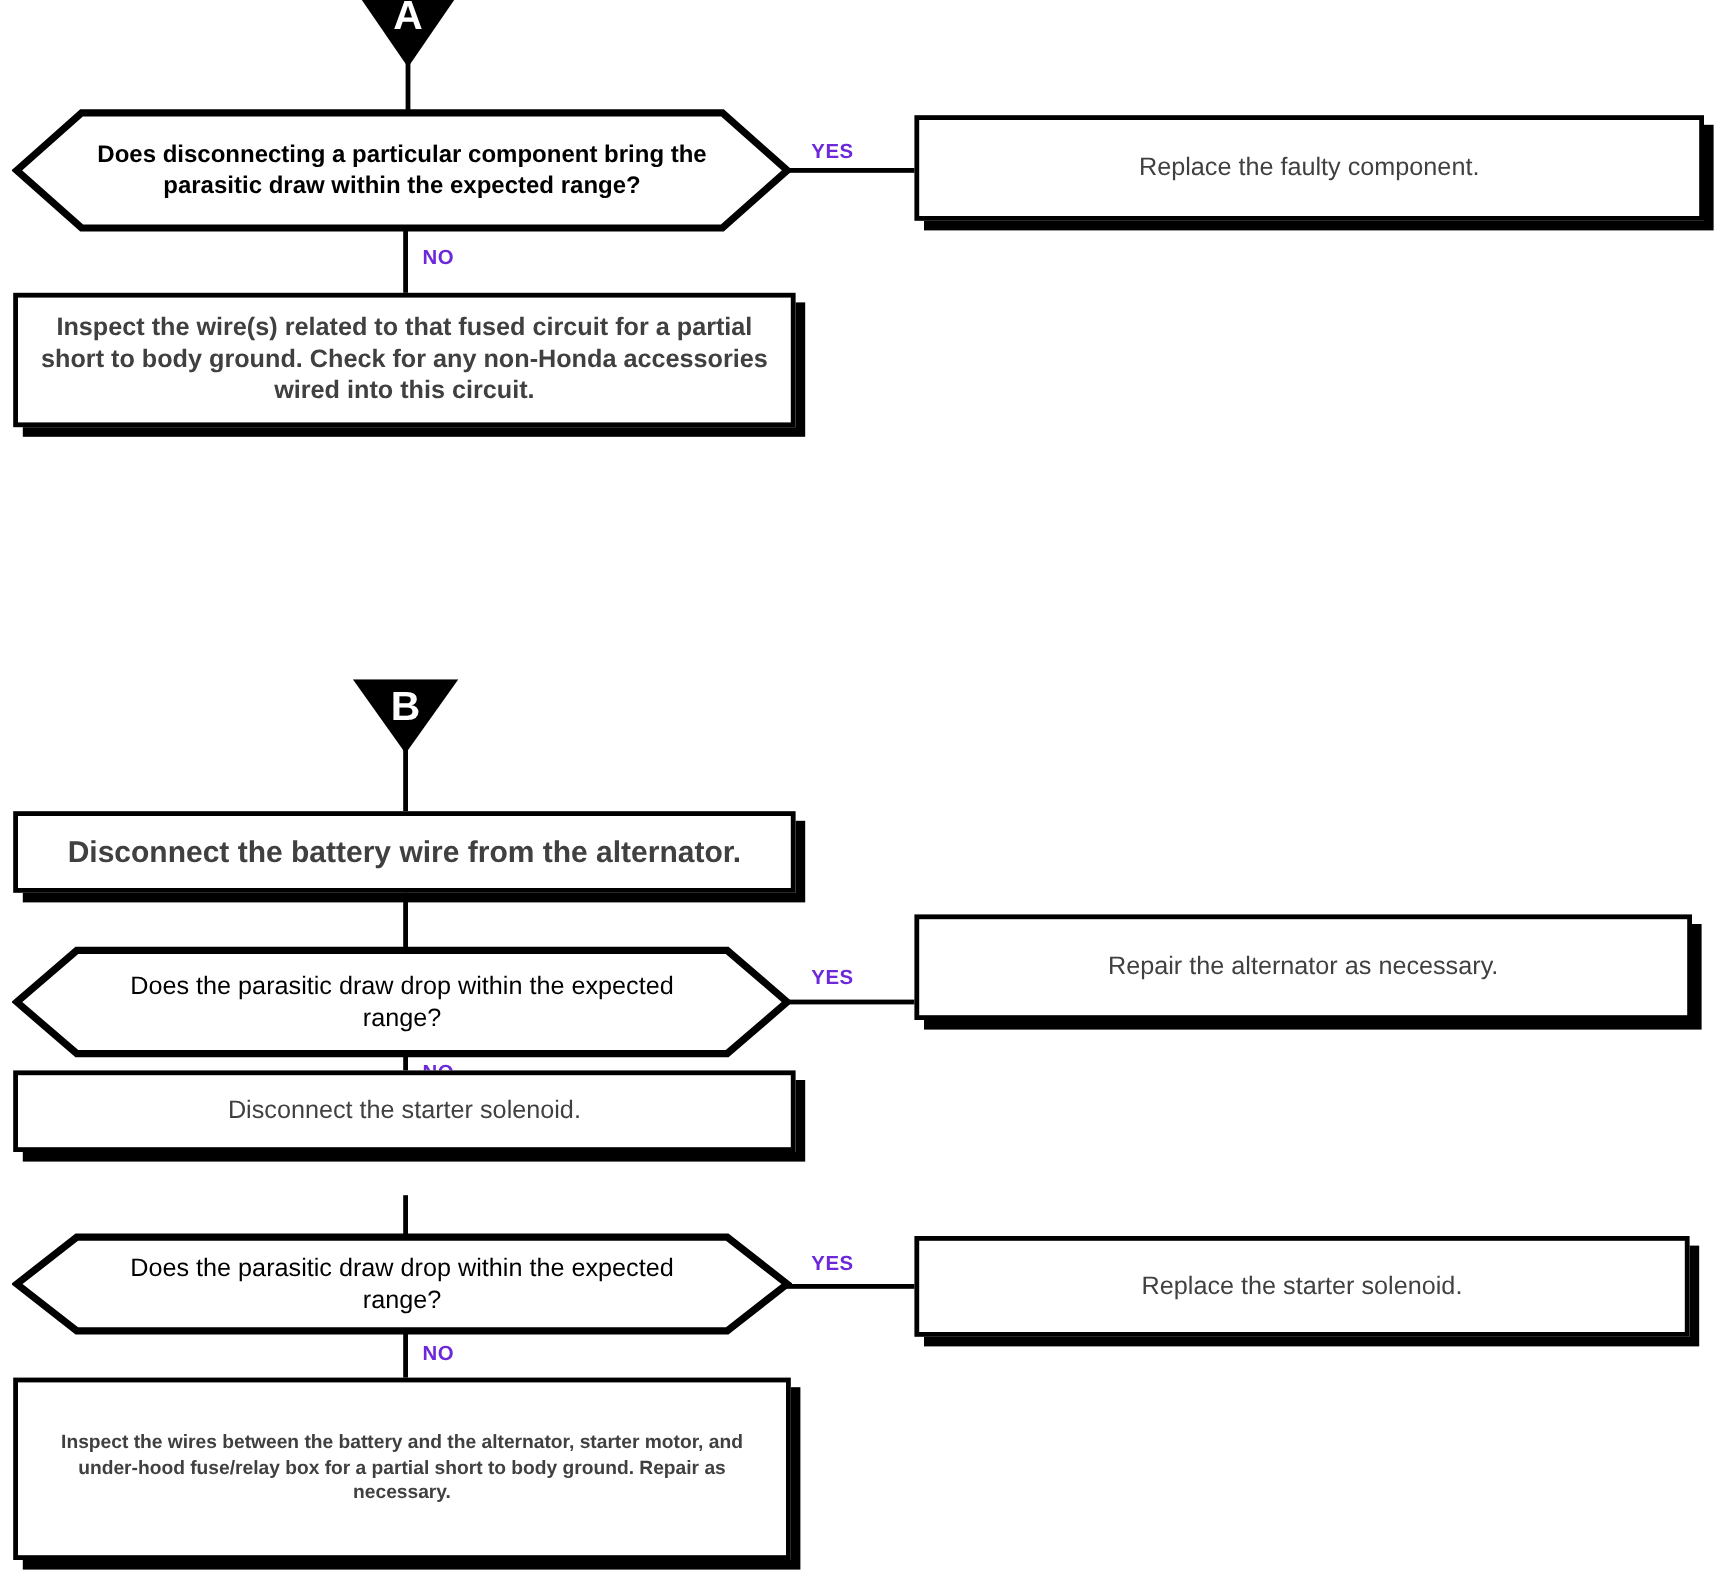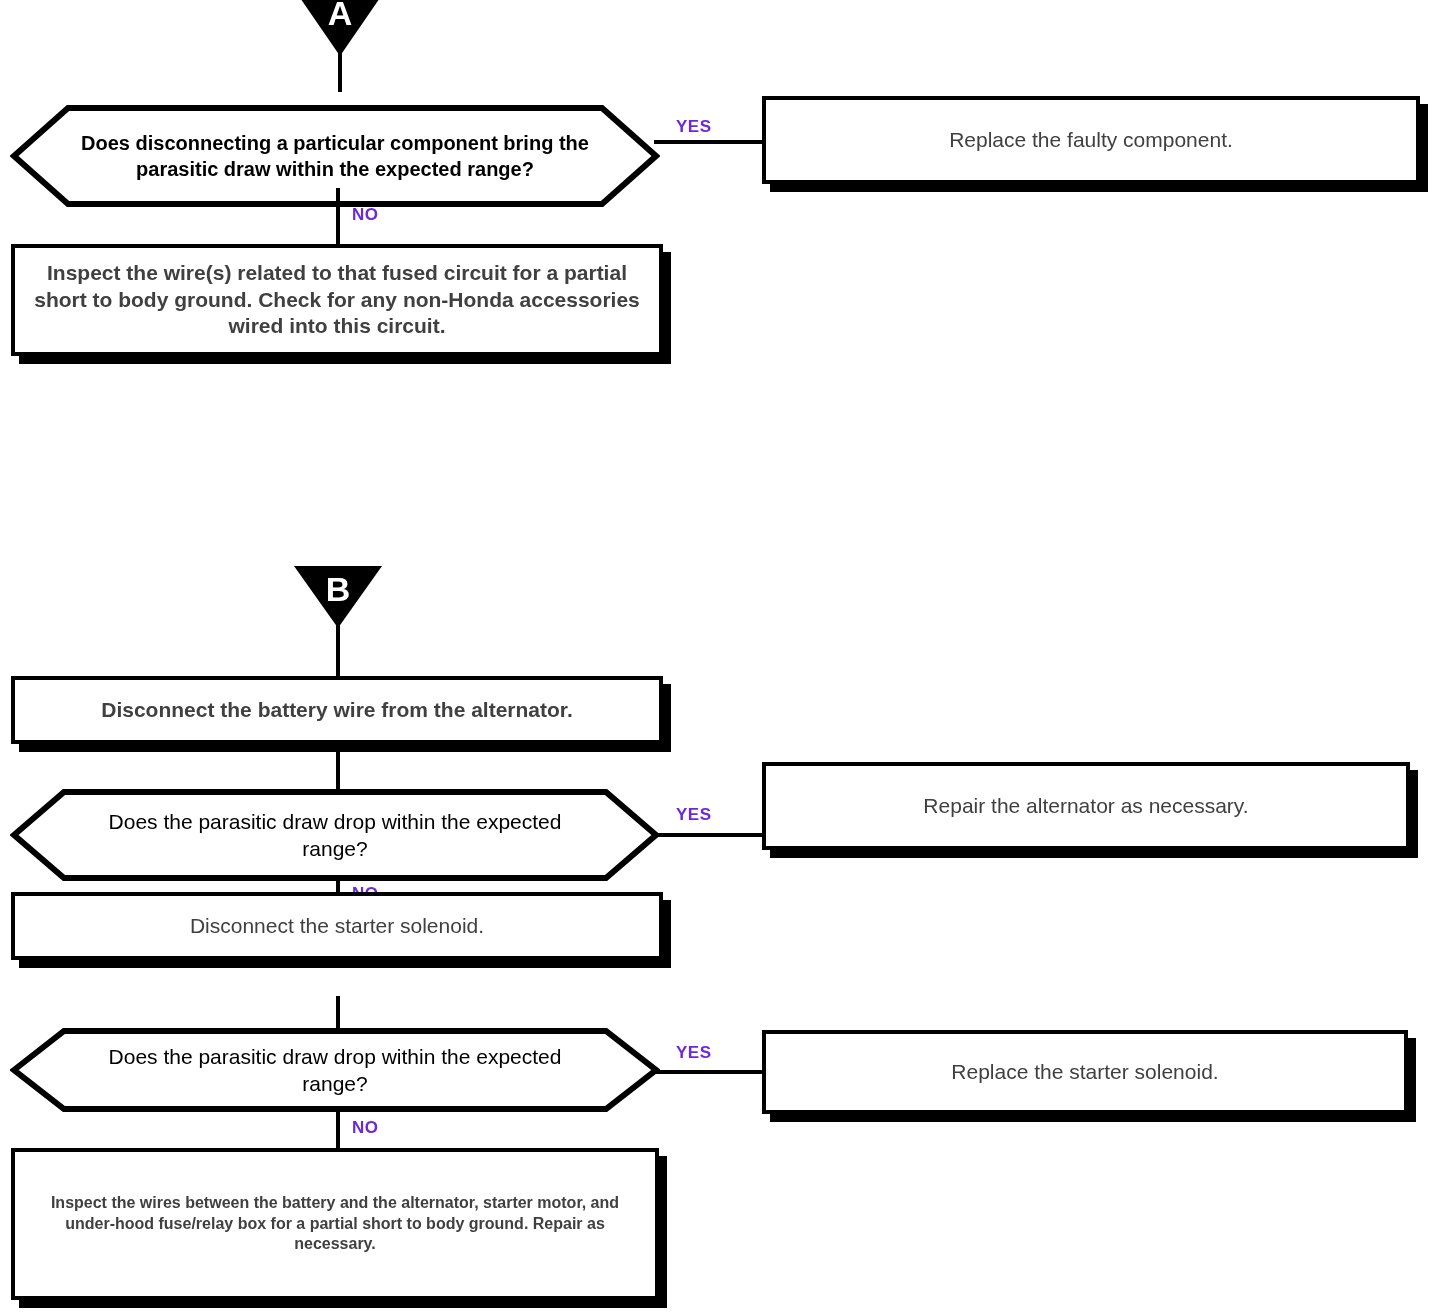--- a/index.html
+++ b/index.html
@@ -97,21 +97,21 @@
 
   <div class="conn" style="left:296px; top:-8px; width:88px; height:68px;">
     <svg width="88" height="68" viewBox="0 0 88 68" aria-hidden="true">
       <polygon points="0,0 88,0 44,64" fill="#000000"></polygon>
     </svg>
     <div class="ctext" style="top:4px;">A</div>
   </div>
 
   <div class="vline" style="left:338px; top:52px; height:40px;"></div>
 
-  <div class="decision" style="left:10px; top:104px; width:650px; height:104px;">
+  <div class="decision" style="left:10px; top:90px; width:650px; height:104px;">
     <svg width="650" height="104" viewBox="0 0 650 104" aria-hidden="true">
       <polygon points="4,52 58,4 592,4 646,52 592,100 58,100" fill="#ffffff" stroke="#000000" stroke-width="6" stroke-linejoin="miter"></polygon>
     </svg>
     <div class="dtext bold" style="font-size:20px;">Does disconnecting a particular component bring the parasitic draw within the expected range?</div>
   </div>
 
   <div class="hline" style="left:654px; top:140px; width:110px;"></div>
   <div class="branch-label" style="left:676px; top:117px; font-size:17px;">YES</div>
 
   <div class="proc" style="left:762px; top:96px; width:658px; height:88px;">
@@ -127,21 +127,21 @@
 
   <div class="conn" style="left:294px; top:566px; width:88px; height:66px;">
     <svg width="88" height="66" viewBox="0 0 88 66" aria-hidden="true">
       <polygon points="0,0 88,0 44,62" fill="#000000"></polygon>
     </svg>
     <div class="ctext" style="top:6px;">B</div>
   </div>
   <div class="vline" style="left:336px; top:624px; height:52px;"></div>
 
   <div class="proc" style="left:11px; top:676px; width:652px; height:68px;">
-    <span class="txt bold" style="font-size:21px;">Disconnect the battery wire from the alternator.</span>
+    <span class="txt bold" style="font-size:25px;">Disconnect the battery wire from the alternator.</span>
   </div>
 
   <div class="vline" style="left:336px; top:744px; height:46px;"></div>
 
   <div class="decision" style="left:10px; top:788px; width:650px; height:94px;">
     <svg width="650" height="94" viewBox="0 0 650 94" aria-hidden="true">
       <polygon points="4,47 54,4 596,4 646,47 596,90 54,90" fill="#ffffff" stroke="#000000" stroke-width="6" stroke-linejoin="miter"></polygon>
     </svg>
     <div class="dtext reg" style="font-size:21px;">Does the parasitic draw drop within the expected range?</div>
   </div>

